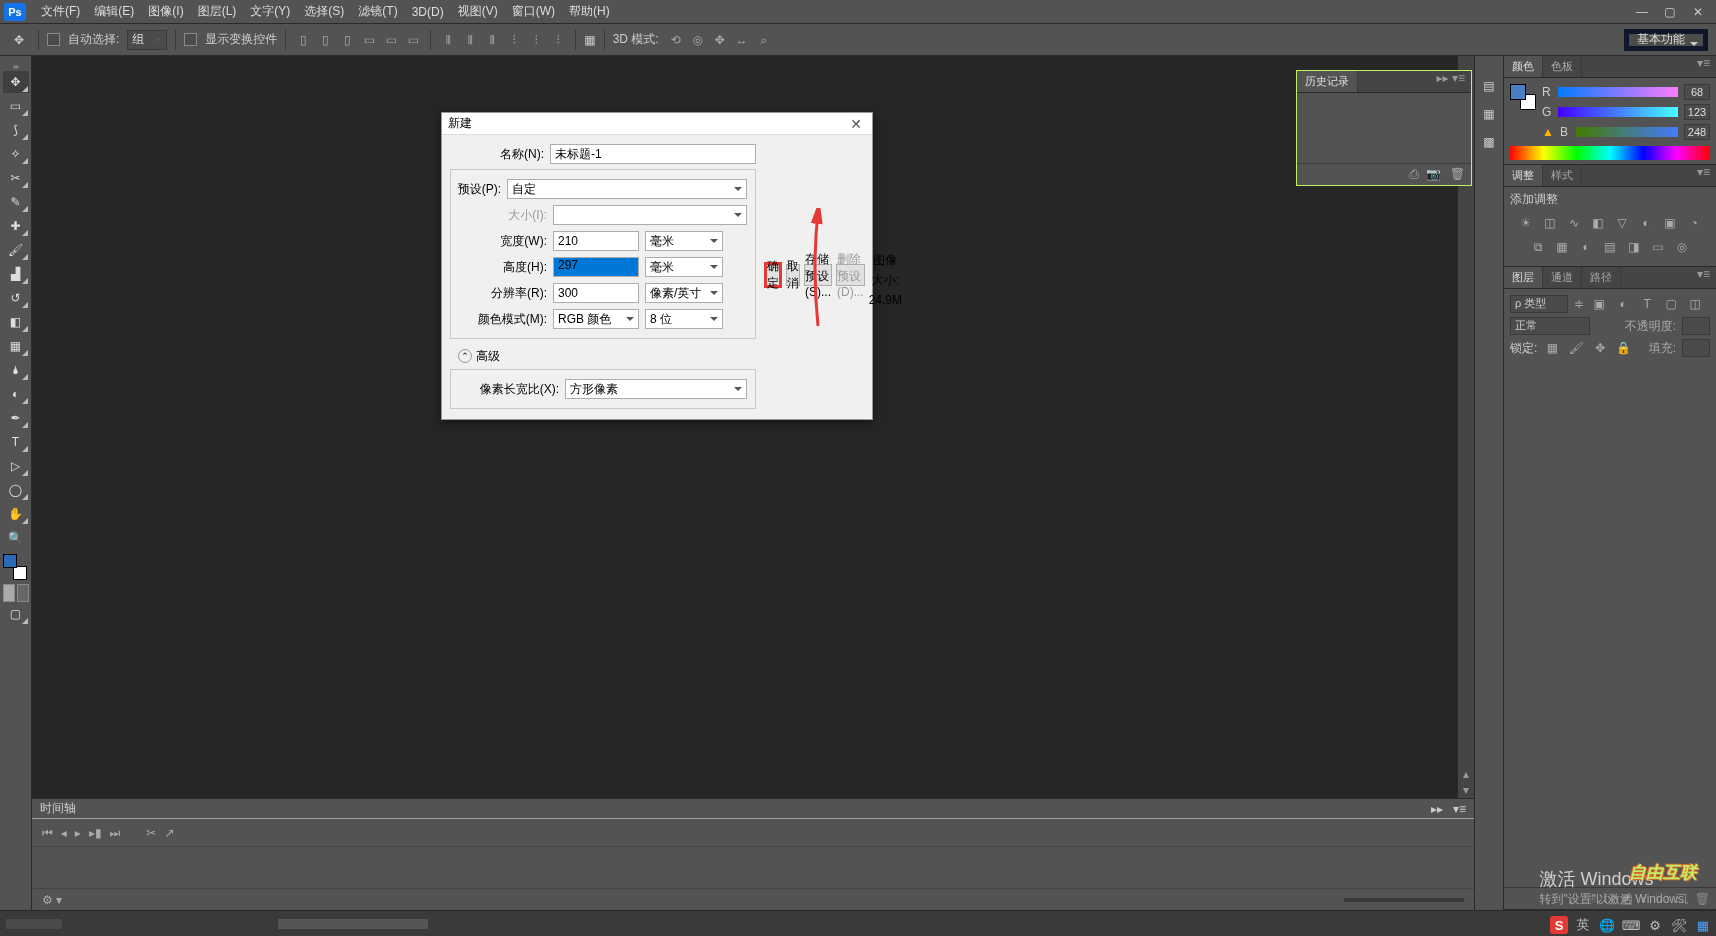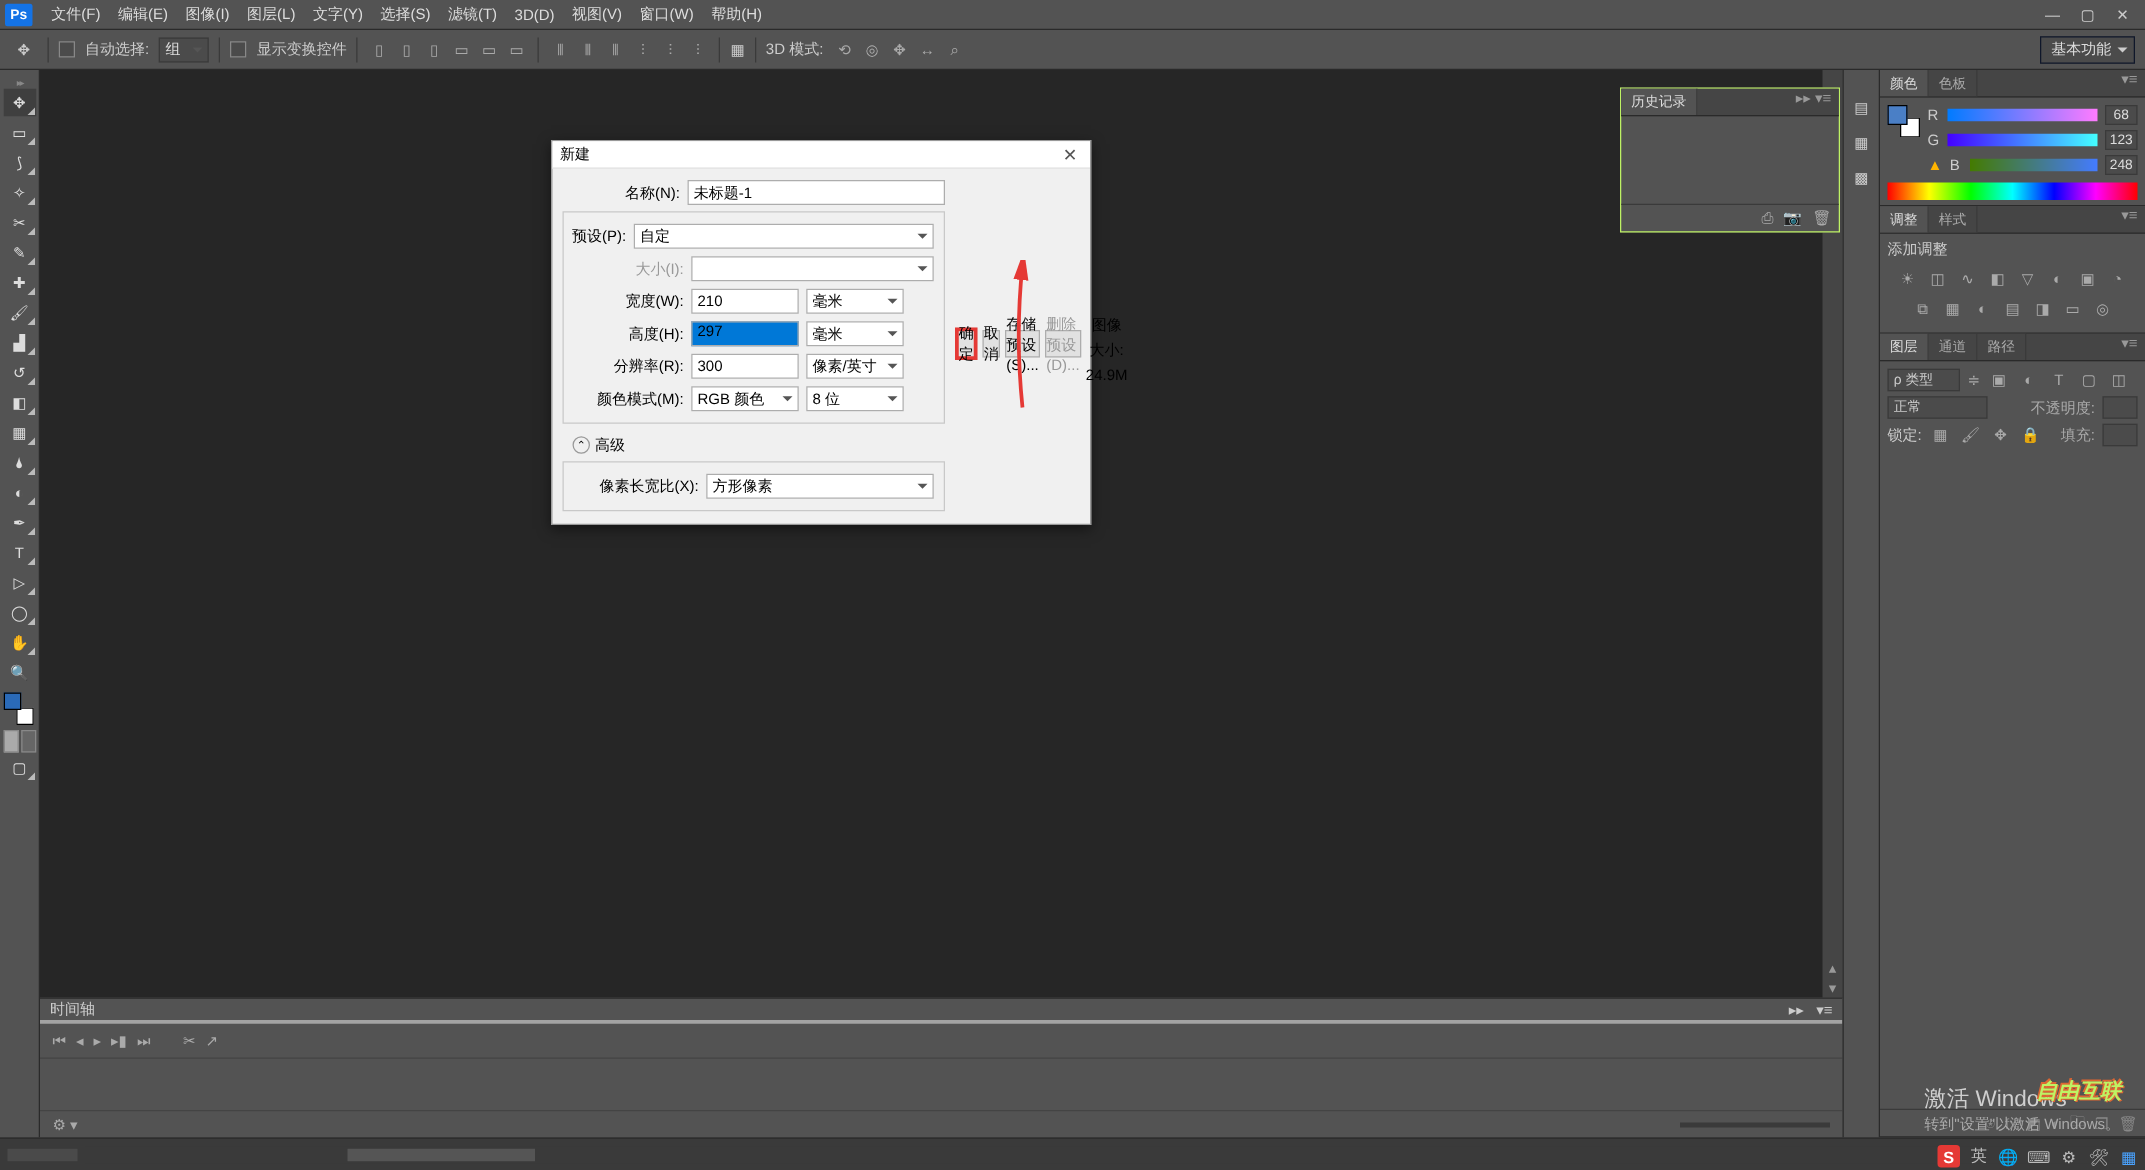--- a/index.html
+++ b/index.html
@@ -8,21 +8,21 @@
 .menubar{height:24px;background:#535353;display:flex;align-items:center;color:#ddd;padding:0 4px;border-bottom:1px solid #2a2a2a}
 .ps-logo{width:22px;height:18px;background:#1473e6;color:#fff;display:flex;align-items:center;justify-content:center;font-weight:bold;font-size:11px;border-radius:2px;margin-right:8px}
 .menuitem{padding:0 7px;cursor:pointer}
 .win-controls{margin-left:auto;display:flex;gap:0}
 .win-btn{width:28px;height:18px;display:flex;align-items:center;justify-content:center;color:#ccc}
 
 .optbar{height:32px;background:#535353;border-bottom:1px solid #2a2a2a;display:flex;align-items:center;color:#ccc;padding:0 8px;gap:8px}
 .optbar .tool-ico{width:22px;height:22px;display:flex;align-items:center;justify-content:center}
 .sep{width:1px;height:20px;background:#3a3a3a}
 .chk{width:13px;height:13px;border:1px solid #888;background:#4b4b4b;display:inline-block;vertical-align:middle}
-.workspace-switch{margin-left:auto;background:#4b4b4b;border:1px solid #0f172a;height:22px;padding:0 18px 0 8px;position:relative;color:#ddd;display:flex;align-items:center}
+.workspace-switch{margin-left:auto;background:#4b4b4b;border:5px solid #0f172a;height:22px;padding:0 18px 0 8px;position:relative;color:#ddd;display:flex;align-items:center}
 .workspace-switch:after{content:"";position:absolute;right:5px;top:8px;border:4px solid transparent;border-top-color:#ccc}
 .ico-row{display:flex;gap:4px}
 .ico-row .ico{width:18px;height:18px;display:flex;align-items:center;justify-content:center;color:#aaa}
 
 .main{position:absolute;top:56px;left:0;right:0;bottom:26px;display:flex}
 .toolbox{width:32px;background:#535353;border-right:1px solid #2a2a2a;display:flex;flex-direction:column;align-items:center;padding-top:6px}
 .tb-handle{width:28px;height:6px;display:flex;justify-content:center;margin-bottom:2px}
 .tb-handle span{font-size:8px;color:#888;letter-spacing:-2px}
 .tool{width:26px;height:22px;display:flex;align-items:center;justify-content:center;color:#ddd;margin:1px 0;position:relative}
 .tool.active{background:#3f3f3f}
@@ -31,21 +31,21 @@
 .fgbg .bg{position:absolute;right:2px;bottom:0;width:14px;height:14px;background:#fff;border:1px solid #000}
 .fgbg .fg{position:absolute;left:0;top:0;width:14px;height:14px;background:#2a6ab8;border:1px solid #000}
 .mask-modes{width:26px;height:18px;display:flex;gap:2px;margin-top:4px}
 .mask-modes div{flex:1;border:1px solid #888}
 .mask-modes .a{background:#aaa}
 .mask-modes .b{background:#666}
 
 .canvas{flex:1;background:#262626;position:relative}
 
 .timeline{height:112px;background:#535353;border-top:1px solid #2a2a2a;display:flex;flex-direction:column}
-.tl-header{height:20px;display:flex;align-items:center;color:#ccc;padding:0 8px;border-bottom:3px solid #a3a3a3}
+.tl-header{height:20px;display:flex;align-items:center;color:#ccc;padding:0 8px;border-bottom:1px solid #a3a3a3}
 .tl-chevpair{margin-left:auto;display:flex;gap:2px}
 .tl-controls{height:28px;display:flex;align-items:center;gap:8px;padding:0 10px;border-bottom:1px solid #444;color:#aaa}
 .tl-body{flex:1}
 .tl-footer{height:22px;display:flex;align-items:center;padding:0 10px;color:#aaa;border-top:1px solid #444}
 .tl-zoom{margin-left:auto;width:120px;height:4px;background:#3a3a3a}
 
 .dock-strip{width:30px;background:#535353;display:flex;flex-direction:column;align-items:center;gap:8px;padding-top:20px;border-left:1px solid #2a2a2a;border-right:1px solid #2a2a2a}
 .dock-ico{width:20px;height:20px;display:flex;align-items:center;justify-content:center;color:#ccc}
 
 .panels{width:212px;background:#535353;display:flex;flex-direction:column}

